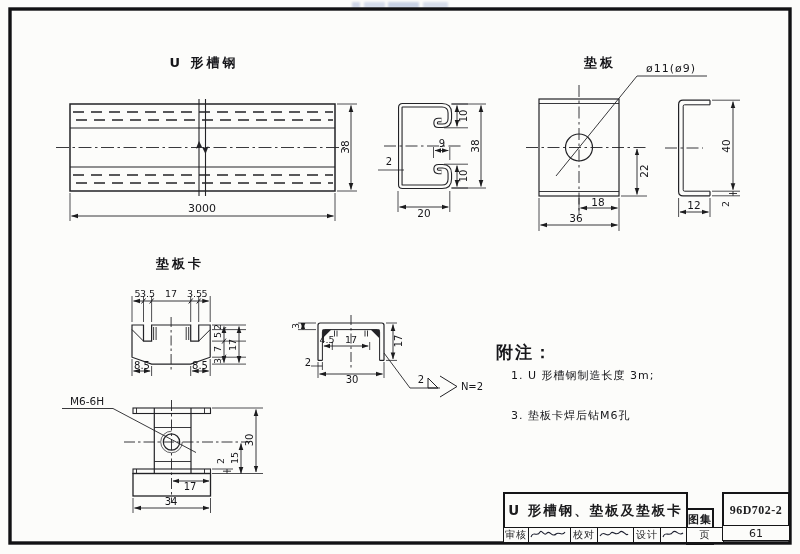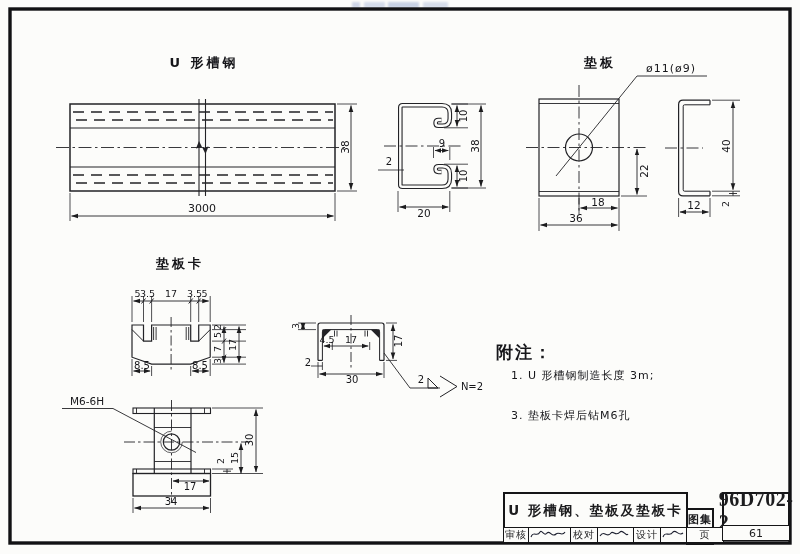--- a/index.html
+++ b/index.html
@@ -17,21 +17,21 @@
   .note{font-size:11px;letter-spacing:1px;}
   .noteTitle{font-size:17px;letter-spacing:2px;font-weight:bold;}
   .holeLbl{font-size:11px;letter-spacing:1px;}
   
   .tb{position:absolute;left:503px;top:492px;width:287px;height:51px;}
   .cell{position:absolute;box-sizing:border-box;border:2px solid #151517;
         display:flex;align-items:center;justify-content:center;background:#fcfcfa;}
   .cell.thin{border-width:1.5px;}
   .tbTitle{font-size:13.5px;letter-spacing:2px;font-weight:bold;}
   .tbLbl{font-size:11px;letter-spacing:1px;font-weight:bold;}
-  .tbNo{font-size:20px;font-family:"Liberation Serif","DejaVu Serif",serif;font-weight:bold;letter-spacing:0.5px;}
+  .tbNo{font-size:12px;font-family:"Liberation Serif","DejaVu Serif",serif;font-weight:bold;letter-spacing:0.5px;}
   .tbSmall{font-size:10px;letter-spacing:1px;}
   .wm{position:absolute;left:352px;top:2px;width:96px;height:6px;opacity:.55;
       background:linear-gradient(90deg,#aab6d8 0 8%,transparent 8% 12%,#b6c2e0 12% 34%,transparent 34% 38%,#9fb0d4 38% 70%,transparent 70% 74%,#b9c4de 74% 100%);
       filter:blur(1px);}
 </style>
 </head>
 <body>
 
 <div class="sheet">
 

